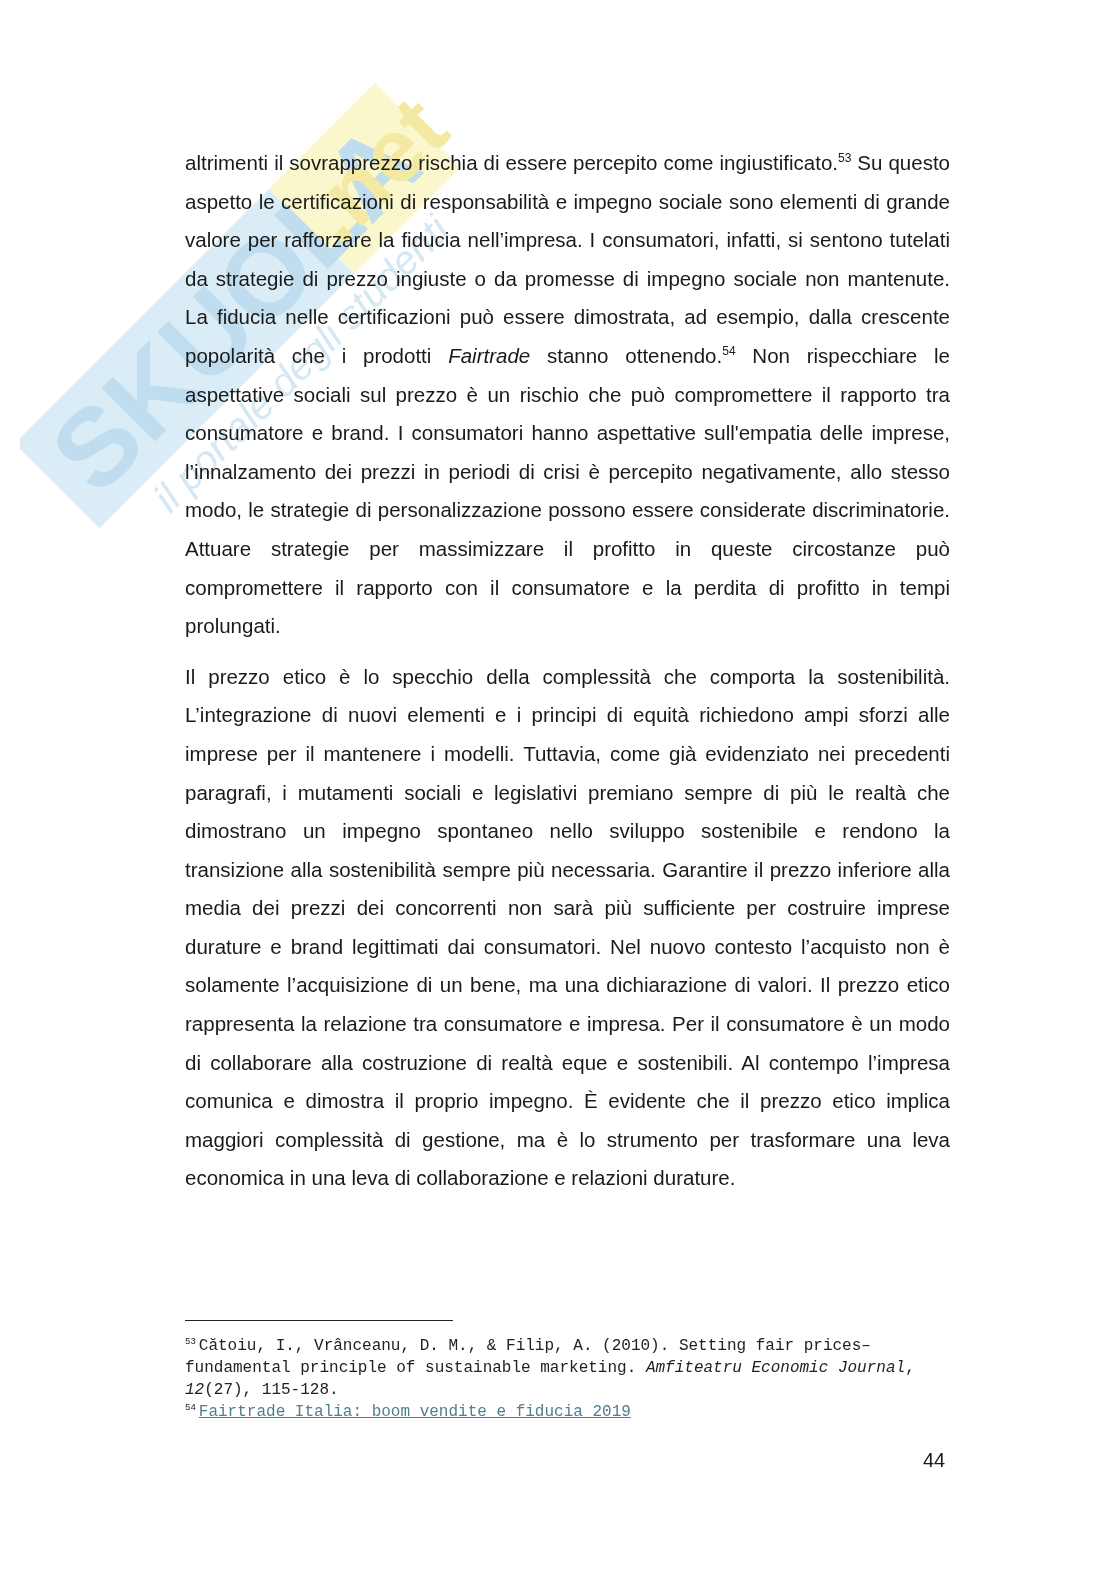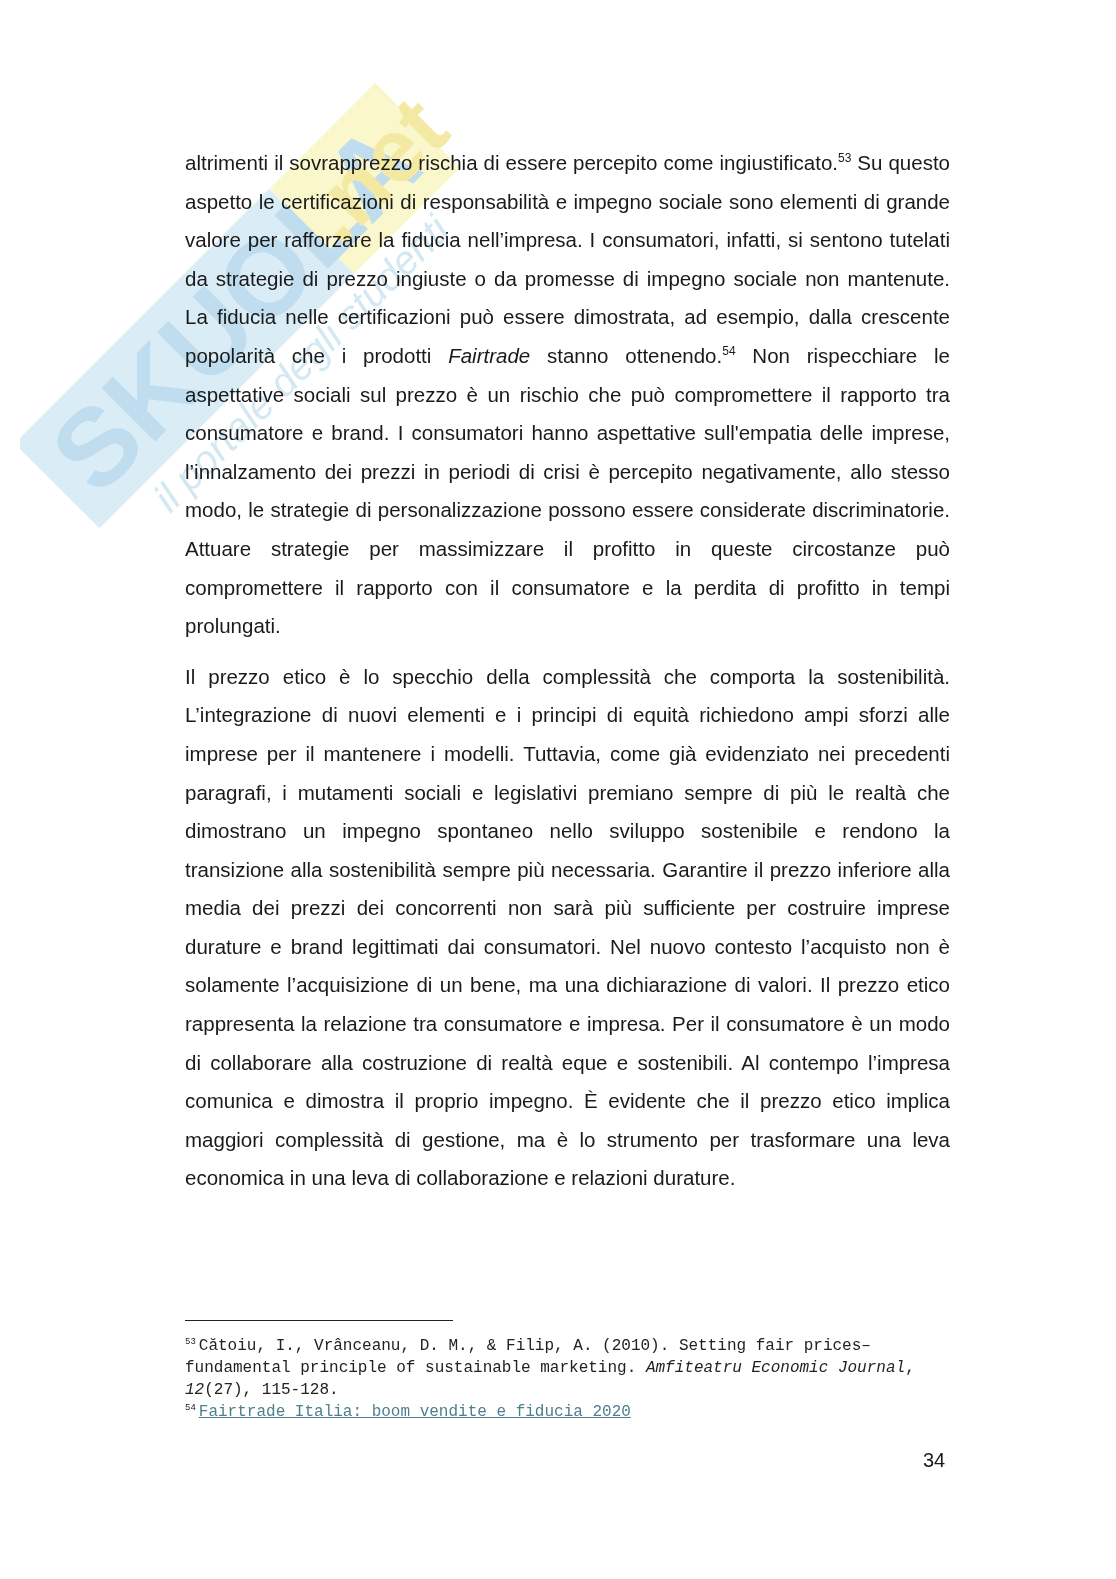--- a/index.html
+++ b/index.html
@@ -36,17 +36,17 @@
   </svg>
 
   <div class="content">
     <p class="para"><span>altrimenti il sovrapprezzo rischia di essere percepito come ingiustificato.</span><sup>53</sup><span> Su questo aspetto le certificazioni di responsabilità e impegno sociale sono elementi di grande valore per rafforzare la fiducia nell’impresa. I consumatori, infatti, si sentono tutelati da strategie di prezzo ingiuste o da promesse di impegno sociale non mantenute. La fiducia nelle certificazioni può essere dimostrata, ad esempio, dalla crescente popolarità che i prodotti </span><em>Fairtrade</em><span> stanno ottenendo.</span><sup>54</sup><span> Non rispecchiare le aspettative sociali sul prezzo è un rischio che può compromettere il rapporto tra consumatore e brand. I consumatori hanno aspettative sull'empatia delle imprese, l’innalzamento dei prezzi in periodi di crisi è percepito negativamente, allo stesso modo, le strategie di personalizzazione possono essere considerate discriminatorie. Attuare strategie per massimizzare il profitto in queste circostanze può compromettere il rapporto con il consumatore e la perdita di profitto in tempi prolungati.</span></p>
     <p class="para"><span>Il prezzo etico è lo specchio della complessità che comporta la sostenibilità. L’integrazione di nuovi elementi e i principi di equità richiedono ampi sforzi alle imprese per il mantenere i modelli. Tuttavia, come già evidenziato nei precedenti paragrafi, i mutamenti sociali e legislativi premiano sempre di più le realtà che dimostrano un impegno spontaneo nello sviluppo sostenibile e rendono la transizione alla sostenibilità sempre più necessaria. Garantire il prezzo inferiore alla media dei prezzi dei concorrenti non sarà più sufficiente per costruire imprese durature e brand legittimati dai consumatori. Nel nuovo contesto l’acquisto non è solamente l’acquisizione di un bene, ma una dichiarazione di valori. Il prezzo etico rappresenta la relazione tra consumatore e impresa. Per il consumatore è un modo di collaborare alla costruzione di realtà eque e sostenibili. Al contempo l’impresa comunica e dimostra il proprio impegno. È evidente che il prezzo etico implica maggiori complessità di gestione, ma è lo strumento per trasformare una leva economica in una leva di collaborazione e relazioni durature.</span></p>
   </div>
 
   <div class="footnotes">
     <div class="fn-rule"></div>
     <p class="fn"><sup>53</sup><span>Cătoiu, I., Vrânceanu, D. M., &amp; Filip, A. (2010). Setting fair prices–fundamental principle of sustainable marketing. </span><em>Amfiteatru Economic Journal</em><span>, </span><em>12</em><span>(27), 115-128.</span></p>
-    <p class="fn"><sup>54</sup><a>Fairtrade Italia: boom vendite e fiducia 2020</a></p>
+    <p class="fn"><sup>54</sup><a>Fairtrade Italia: boom vendite e fiducia 2019</a></p>
   </div>
 
-  <div class="page-number">34</div>
+  <div class="page-number">44</div>
 </div>
 
 </body></html>

